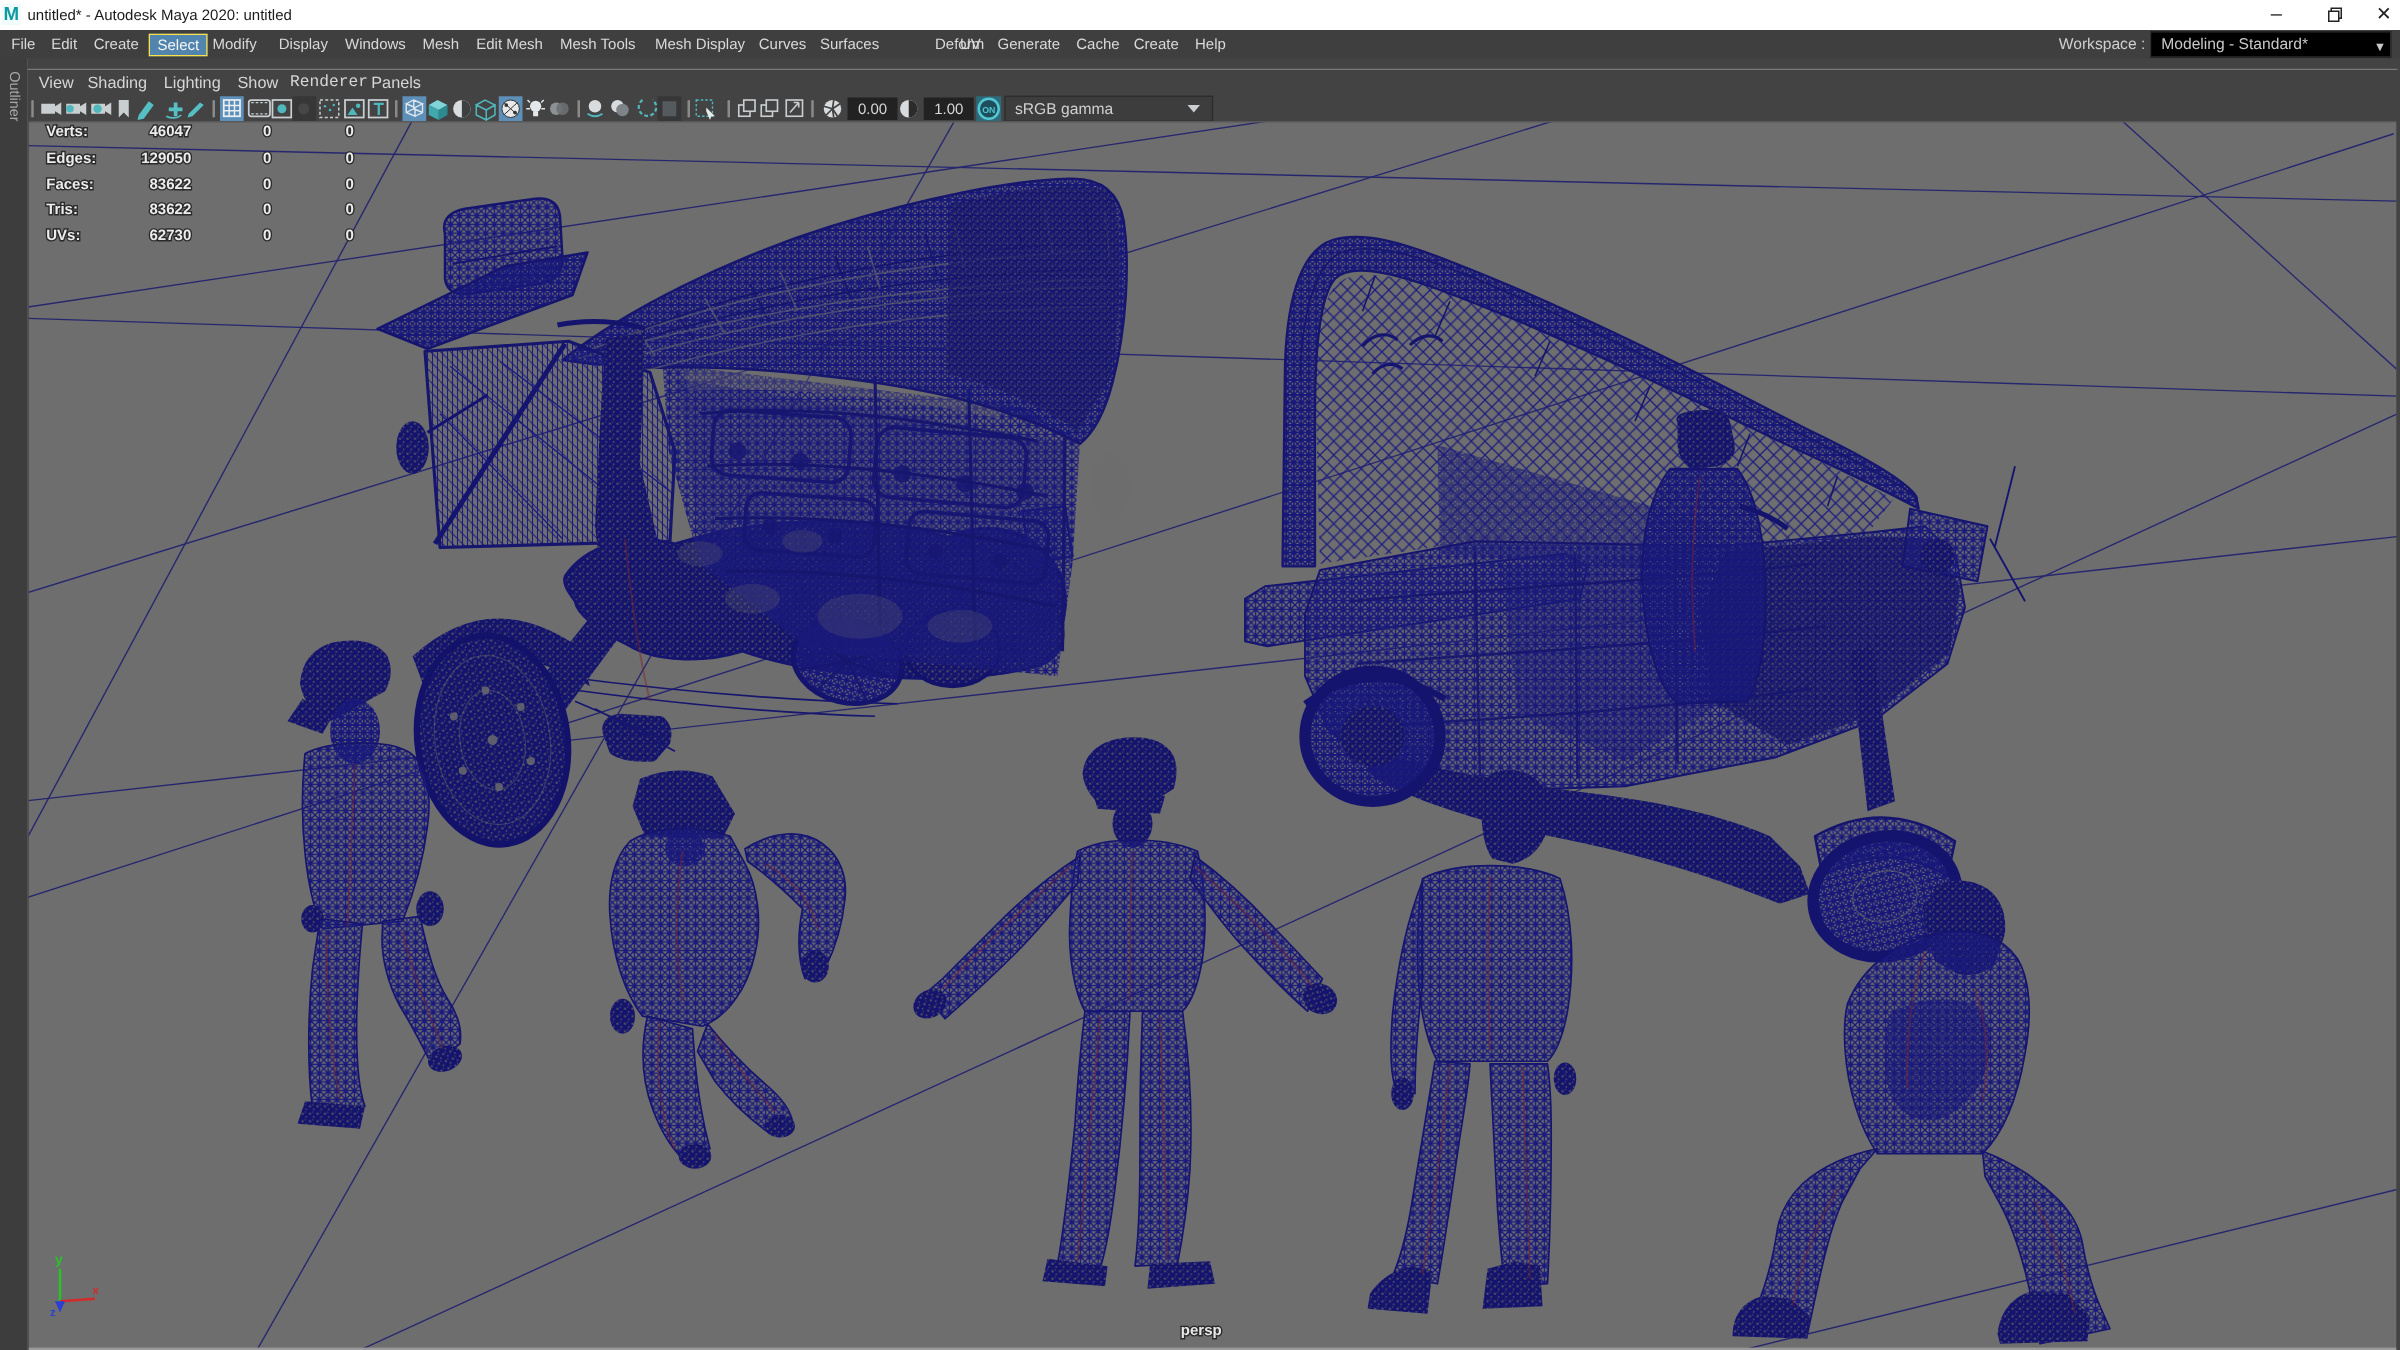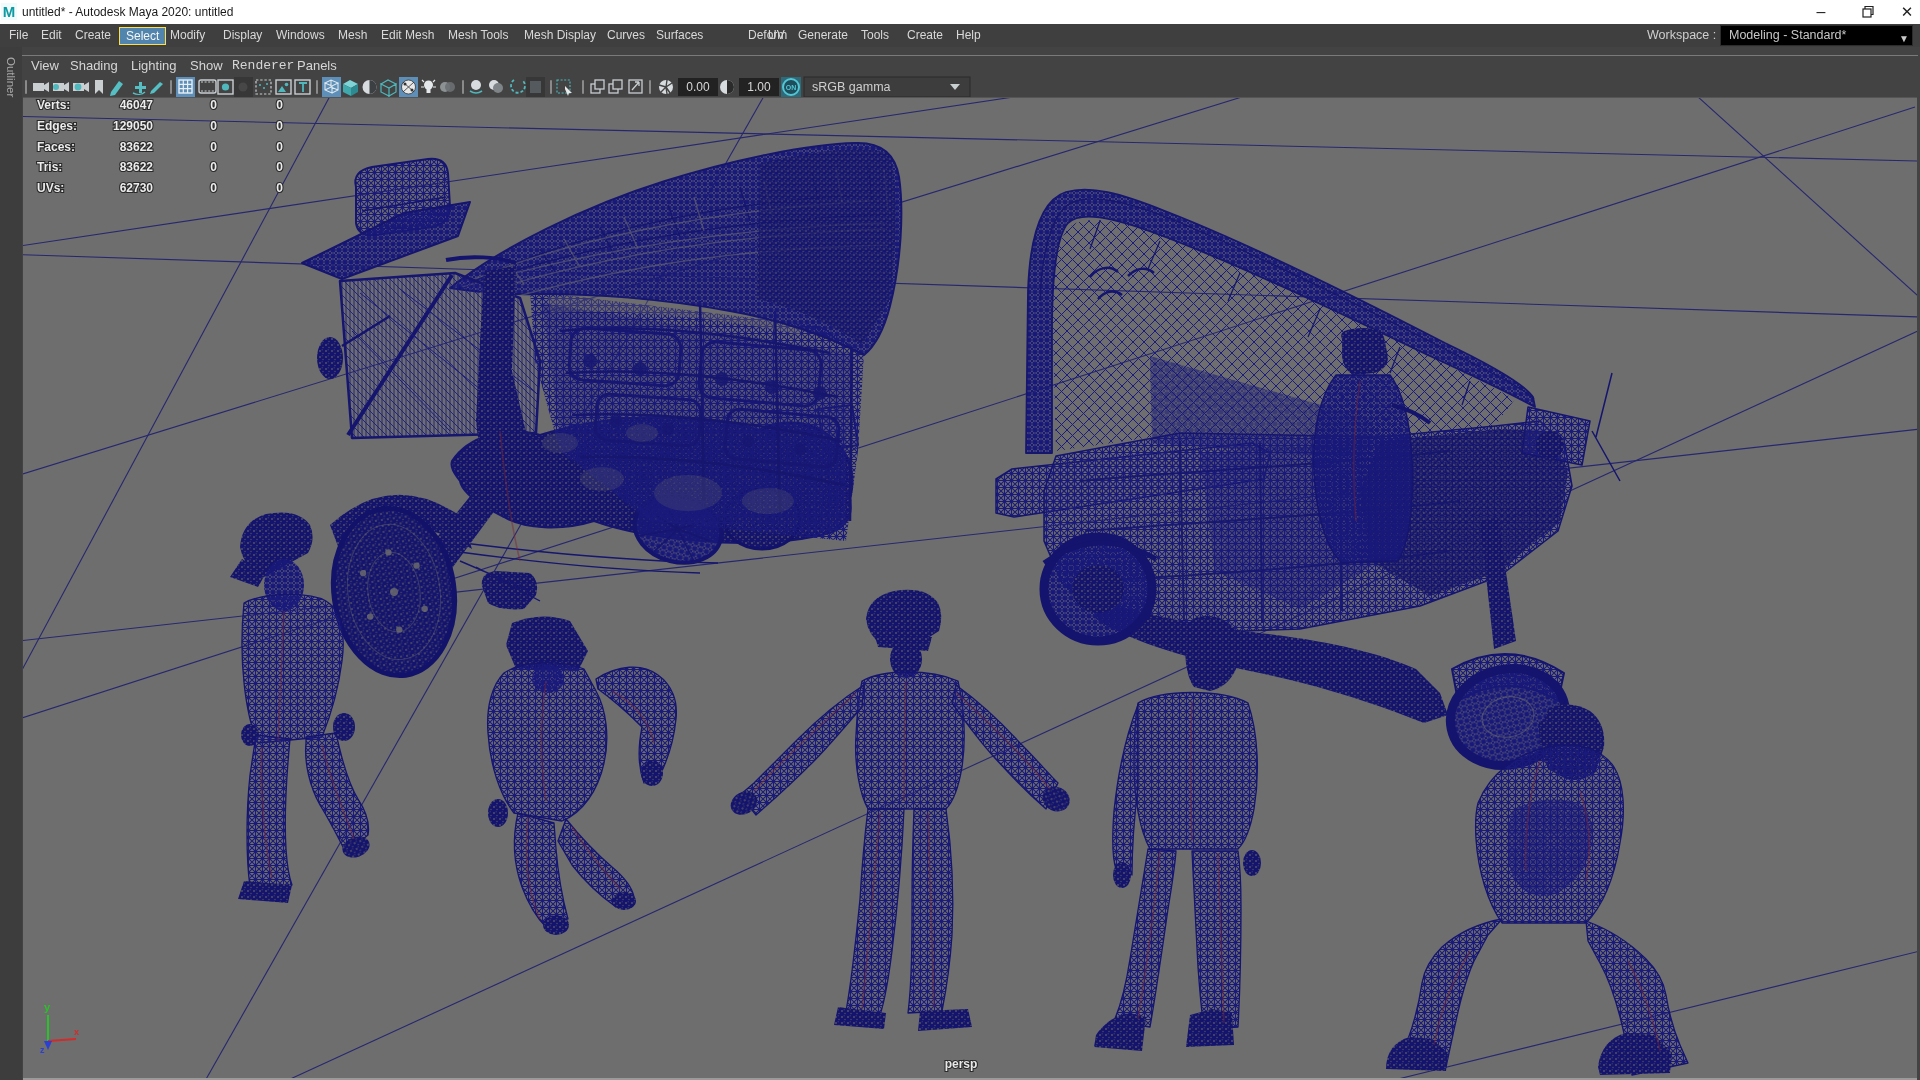--- a/index.html
+++ b/index.html
@@ -57,21 +57,21 @@
  <div class="mi" style="left:276px;">Windows</div>
  <div class="mi" style="left:338px;">Mesh</div>
  <div class="mi" style="left:381px;">Edit Mesh</div>
  <div class="mi" style="left:448px;">Mesh Tools</div>
  <div class="mi" style="left:524px;">Mesh Display</div>
  <div class="mi" style="left:607px;">Curves</div>
  <div class="mi" style="left:656px;">Surfaces</div>
  <div class="mi" style="left:716px;margin-left:32px;">Deform</div>
  <div class="mi" style="left:768px;">UV</div>
  <div class="mi" style="left:798px;">Generate</div>
- <div class="mi" style="left:861px;">Tools</div>
+ <div class="mi" style="left:861px;">Cache</div>
  <div class="mi" style="left:907px;">Create</div>
  <div class="mi" style="left:956px;">Help</div>
  <div id="wslabel" style="left:1647px;text-align:center;">Workspace :</div>
  <div id="wsdrop">Modeling - Standard*<span id="wsarrow">▼</span></div>
 </div>
 <div id="leftstrip">
     <div id="outtxt">Outliner</div>
   </div>
 <div id="panel">
  <div style="position:absolute;left:0;top:8px;width:1896px;height:1px;background:#7a7a7a;"></div>

